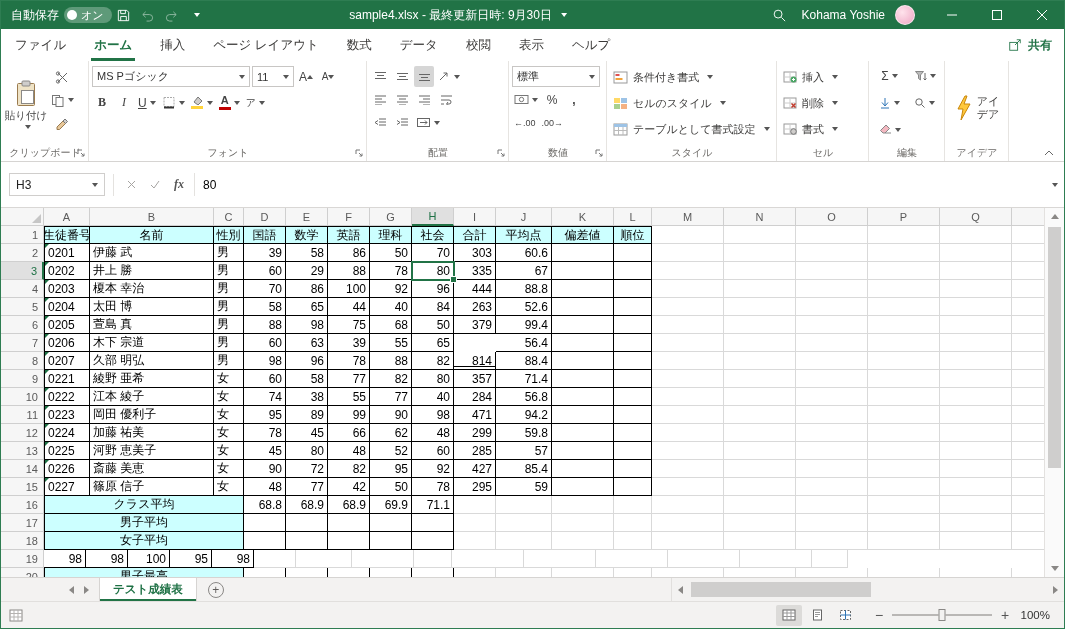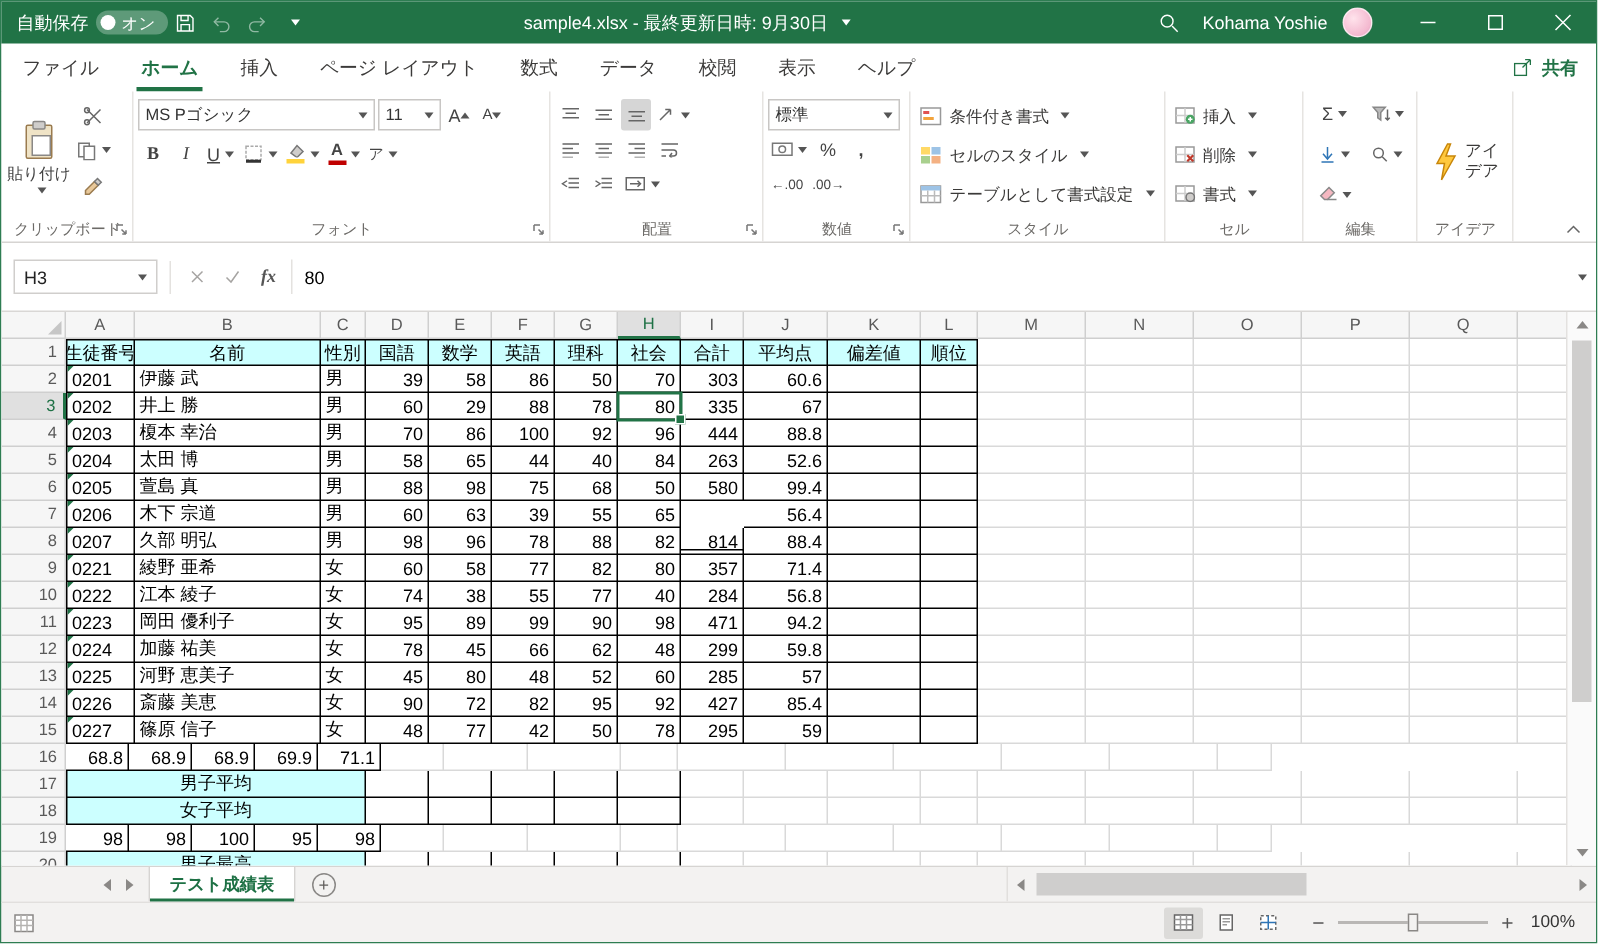--- a/index.html
+++ b/index.html
@@ -734,21 +734,21 @@
         <div class="grow">
           <div class="rowhdr">6</div>
           <div class="cell tb tbl tri" style="flex: 0 0 46px;">0205</div>
           <div class="cell tb" style="flex: 0 0 124px;">萱島 真</div>
           <div class="cell tb" style="flex: 0 0 30px;">男</div>
           <div class="cell tb num" style="flex: 0 0 42px;">88</div>
           <div class="cell tb num" style="flex: 0 0 42px;">98</div>
           <div class="cell tb num" style="flex: 0 0 42px;">75</div>
           <div class="cell tb num" style="flex: 0 0 42px;">68</div>
           <div class="cell tb num" style="flex: 0 0 42px;">50</div>
-          <div class="cell tb num" style="flex: 0 0 42px;">580</div>
+          <div class="cell tb num" style="flex: 0 0 42px;">379</div>
           <div class="cell tb num" style="flex: 0 0 56px;">99.4</div>
           <div class="cell tb" style="flex: 0 0 62px;"></div>
           <div class="cell tb" style="flex: 0 0 38px;"></div>
           <div class="cell" style="flex: 0 0 72px;"></div>
           <div class="cell" style="flex: 0 0 72px;"></div>
           <div class="cell" style="flex: 0 0 72px;"></div>
           <div class="cell" style="flex: 0 0 72px;"></div>
           <div class="cell" style="flex: 0 0 72px;"></div>
           <div class="cell" style="flex: 0 0 36px;"></div>
         </div>
@@ -936,20 +936,21 @@
           <div class="cell tb" style="flex: 0 0 38px;"></div>
           <div class="cell" style="flex: 0 0 72px;"></div>
           <div class="cell" style="flex: 0 0 72px;"></div>
           <div class="cell" style="flex: 0 0 72px;"></div>
           <div class="cell" style="flex: 0 0 72px;"></div>
           <div class="cell" style="flex: 0 0 72px;"></div>
           <div class="cell" style="flex: 0 0 36px;"></div>
         </div>
         <div class="grow">
           <div class="rowhdr">16</div>
+          <div class="cell tb tbl cyan ctr" style="flex: 0 0 200px;">クラス平均</div>
           <div class="cell tb num" style="flex: 0 0 42px;">68.8</div>
           <div class="cell tb num" style="flex: 0 0 42px;">68.9</div>
           <div class="cell tb num" style="flex: 0 0 42px;">68.9</div>
           <div class="cell tb num" style="flex: 0 0 42px;">69.9</div>
           <div class="cell tb num" style="flex: 0 0 42px;">71.1</div>
           <div class="cell" style="flex: 0 0 42px;"></div>
           <div class="cell" style="flex: 0 0 56px;"></div>
           <div class="cell" style="flex: 0 0 62px;"></div>
           <div class="cell" style="flex: 0 0 38px;"></div>
           <div class="cell" style="flex: 0 0 72px;"></div>

